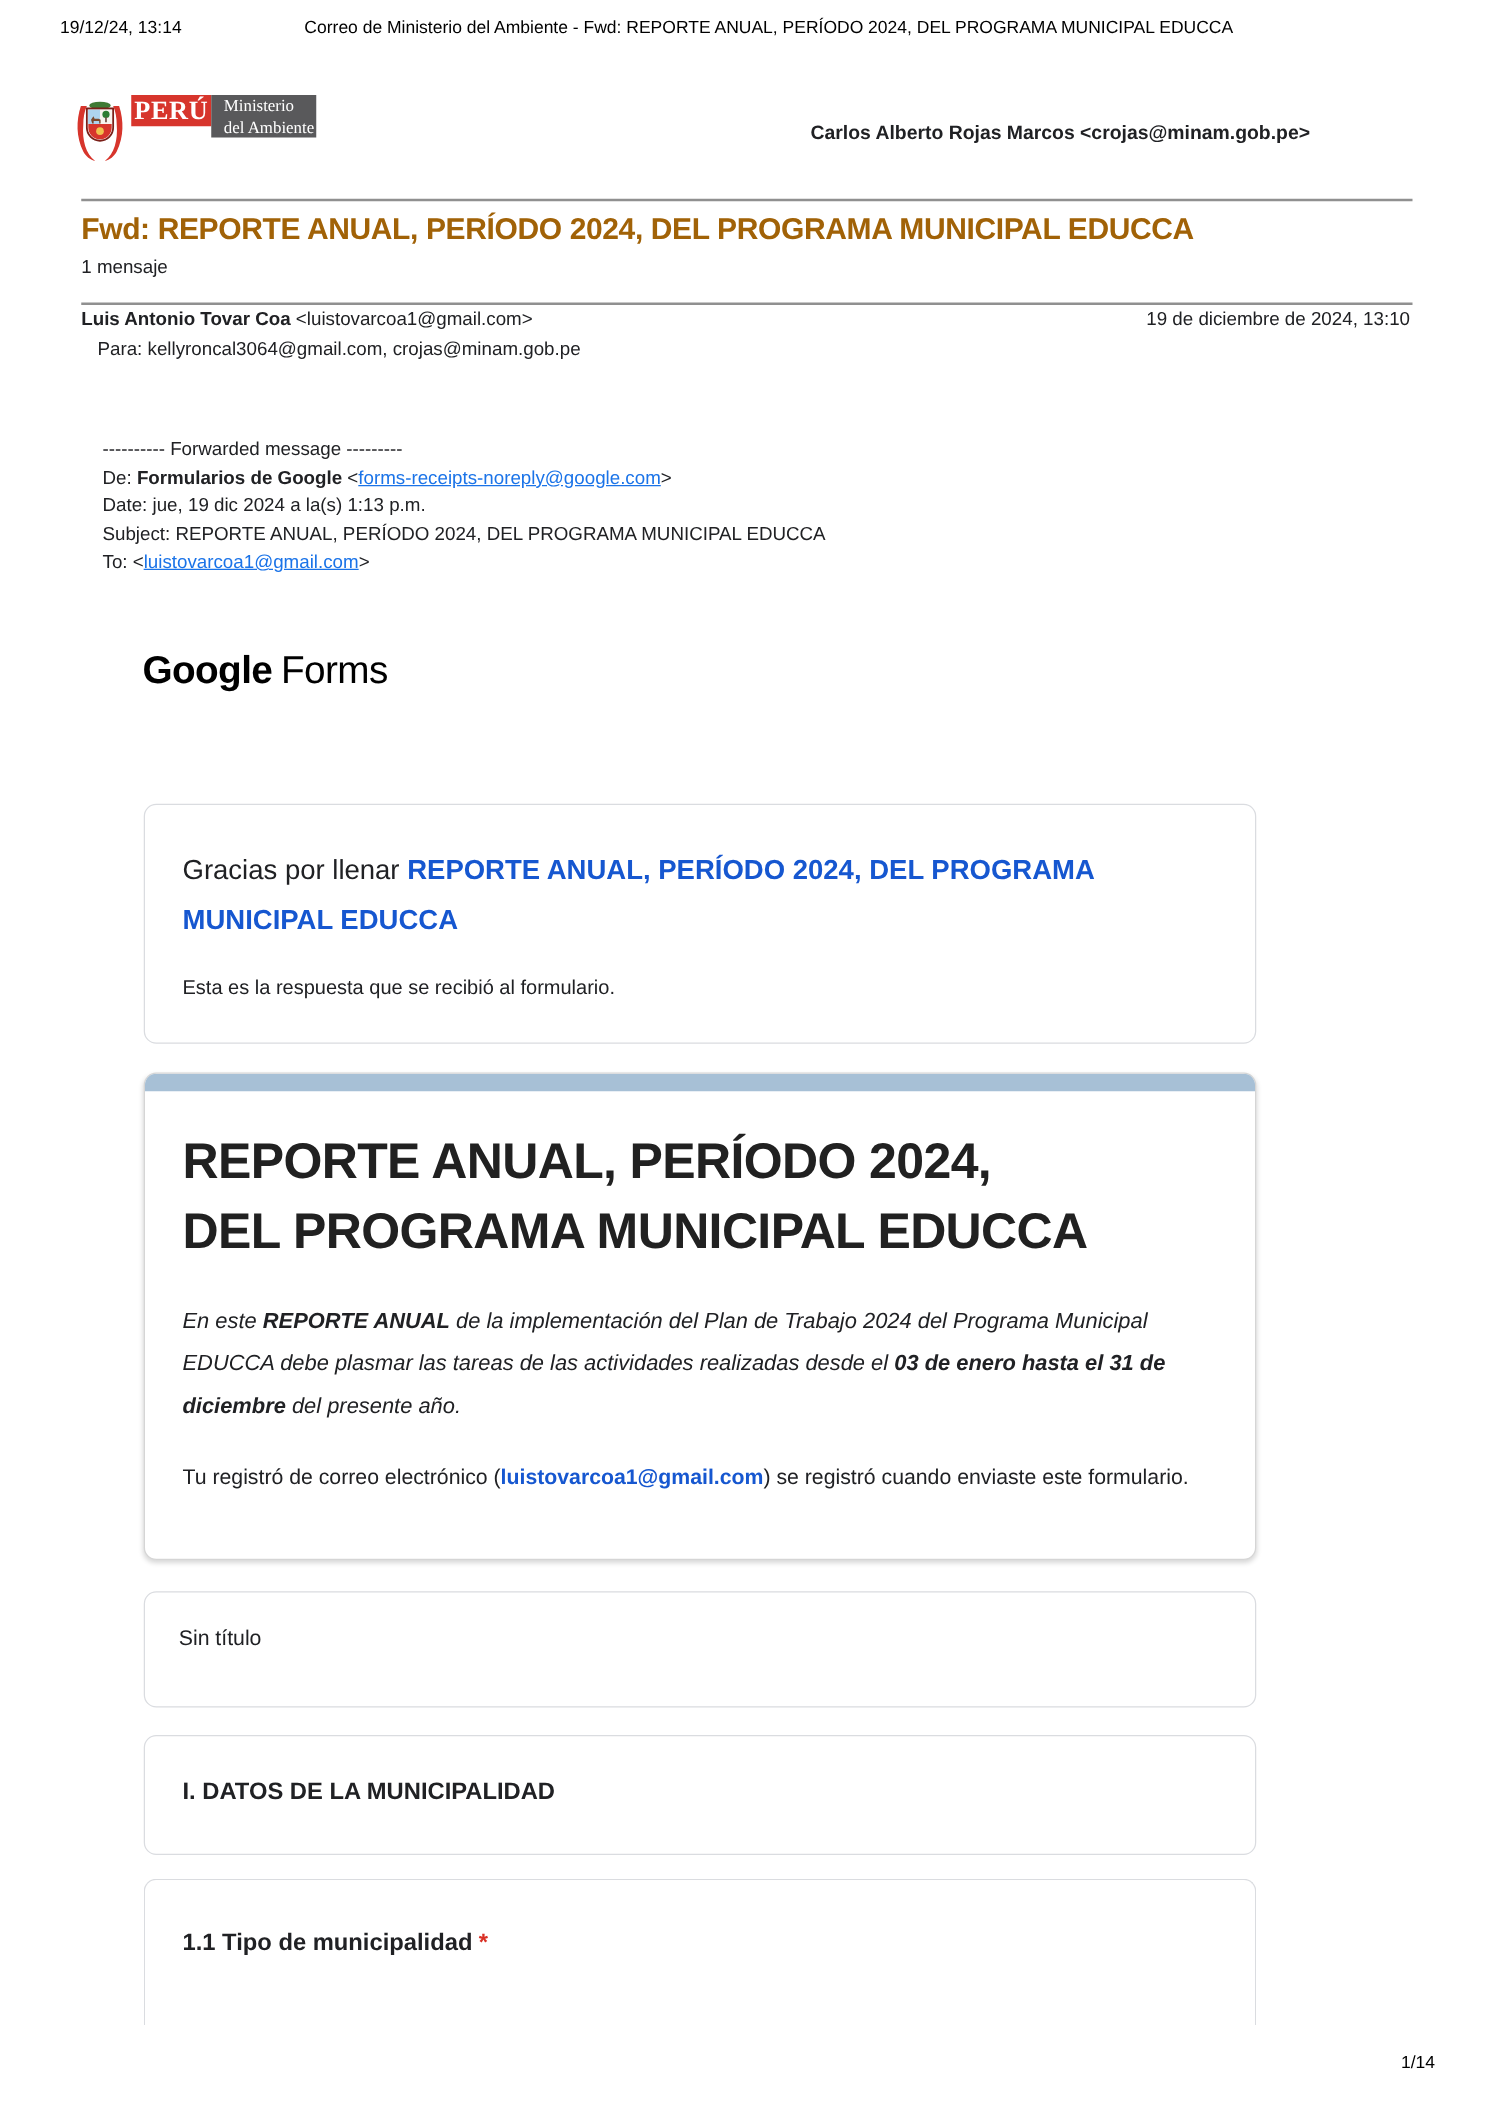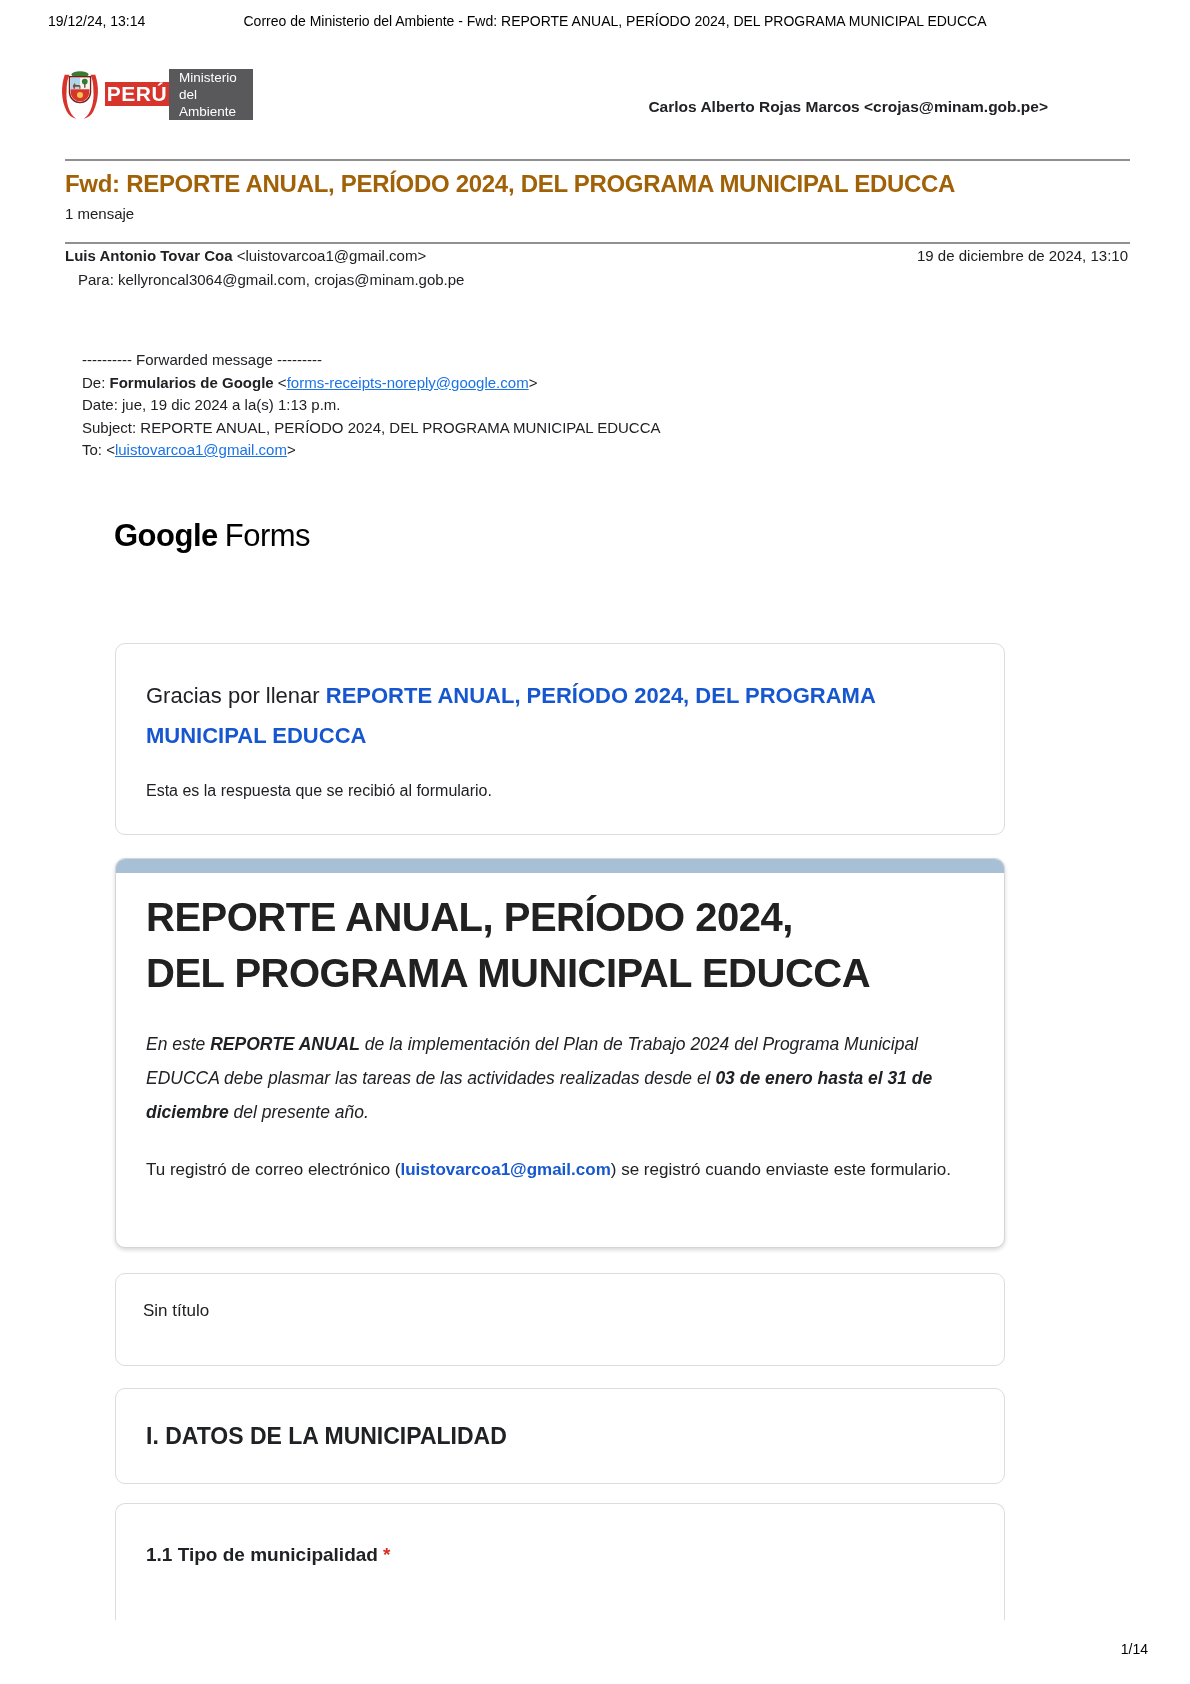--- a/index.html
+++ b/index.html
@@ -18,21 +18,21 @@
   body{font-family:"Liberation Sans","DejaVu Sans",sans-serif;color:#202124;}
   .page{position:relative;width:1190px;height:1684px;background:#fff;overflow:hidden;}
 
   
   .print-datetime{position:absolute;left:48px;top:13px;font-size:14px;color:#000;}
   .print-title{position:absolute;left:100px;right:60px;top:13px;text-align:center;font-size:14px;color:#000;white-space:nowrap;overflow:hidden;}
   .print-footer-url{position:absolute;left:48px;top:1641px;font-size:14px;color:#000;white-space:nowrap;}
   .print-footer-page{position:absolute;right:42px;top:1641px;font-size:14px;color:#000;}
 
   
-  .logo-row{position:absolute;left:55px;top:64px;height:60px;display:flex;align-items:center;}
+  .logo-row{position:absolute;left:55px;top:76px;height:60px;display:flex;align-items:flex-start;font-family:Liberation Serif, serif;}
   .logo-crest{width:50px;background:#fff;display:flex;align-items:center;justify-content:center;}
   .logo-peru{width:64px;background:var(--peru-red);color:#fff;display:flex;align-items:center;justify-content:center;font-weight:bold;font-size:21px;letter-spacing:.5px;}
   .logo-minam{width:84px;background:var(--ministry-gray);color:#fff;font-size:13.5px;display:flex;flex-direction:column;justify-content:center;padding-left:10px;line-height:17px;}
 
   .account-line{position:absolute;top:98px;right:142px;font-weight:bold;font-size:15.5px;color:#202124;}
 
   .divider{position:absolute;left:65px;width:1065px;height:2px;background:var(--divider-gray);}
   #divider1{top:159px;}
   #divider2{top:242px;}
 
@@ -54,30 +54,30 @@
   .cards{position:absolute;left:115px;top:643px;width:890px;}
   .card{background:#fff;border:1px solid var(--card-border);border-radius:10px;overflow:hidden;}
 
   .card-thanks{height:192px;padding:32px 30px;margin-bottom:23px;}
   .thanks-heading{font-size:22px;line-height:40px;max-width:770px;}
   .thanks-link{color:var(--link-strong);font-weight:bold;text-decoration:none;cursor:pointer;}
   .thanks-sub{font-size:16px;margin-top:26px;}
 
   .card-form{height:390px;margin-bottom:25px;padding:0;border:1px solid #d5d5d5;box-shadow:0 2px 4px rgba(0,0,0,.16);}
   .card-form-bar{height:14px;background:var(--bar-blue);}
-  .card-form-body{padding:16px 30px 0;}
+  .card-form-body{padding:28px 30px 0;}
   .form-title{font-size:40px;font-weight:bold;line-height:56px;color:var(--title-dark);letter-spacing:-.5px;}
   .form-title div{white-space:nowrap;}
   .form-desc{font-style:italic;font-size:17.5px;line-height:34px;margin-top:26px;max-width:832px;}
   .form-desc b{font-weight:bold;}
   .form-email{font-size:17px;line-height:38px;margin-top:22px;max-width:832px;}
   a.email-link{color:var(--link-strong);font-weight:bold;text-decoration:none;cursor:pointer;}
 
   .card-untitled{height:93px;padding:27px;margin-bottom:22px;font-size:17px;}
-  .card-section{height:96px;padding:34px 30px;margin-bottom:19px;font-size:23px;font-weight:bold;}
+  .card-section{height:96px;padding:34px 30px;margin-bottom:19px;font-size:19px;font-weight:bold;}
   .card-question{height:117px;padding:40px 30px;font-size:19px;font-weight:bold;border-bottom:none;border-radius:10px 10px 0 0;}
   .req{color:var(--required-red);font-weight:bold;margin-left:5px;}
 </style>
 </head>
 <body>
 
 <div class="page">
 
   <span class="print-datetime">19/12/24, 13:14</span>
   <div class="print-title">Correo de Ministerio del Ambiente - Fwd: REPORTE ANUAL, PERÍODO 2024, DEL PROGRAMA MUNICIPAL EDUCCA</div>

